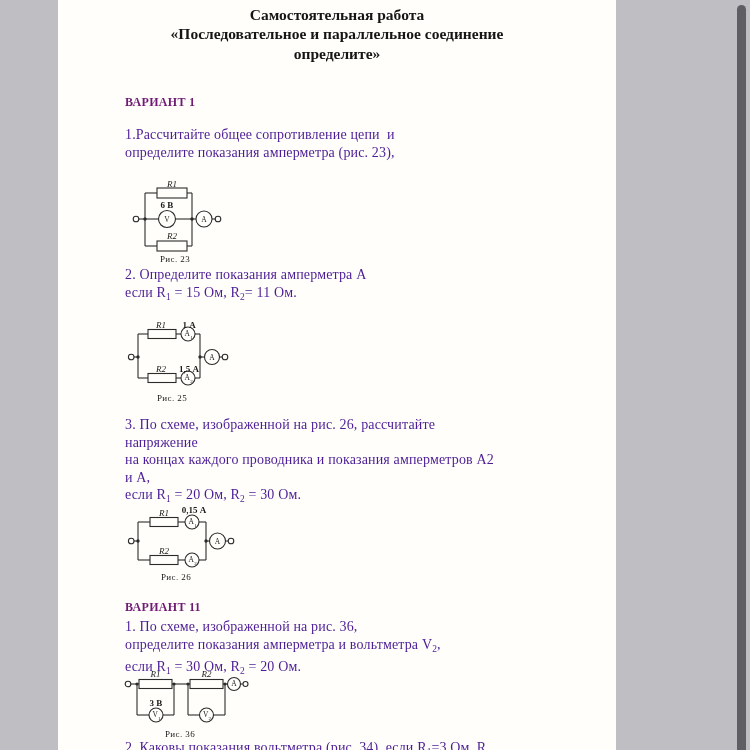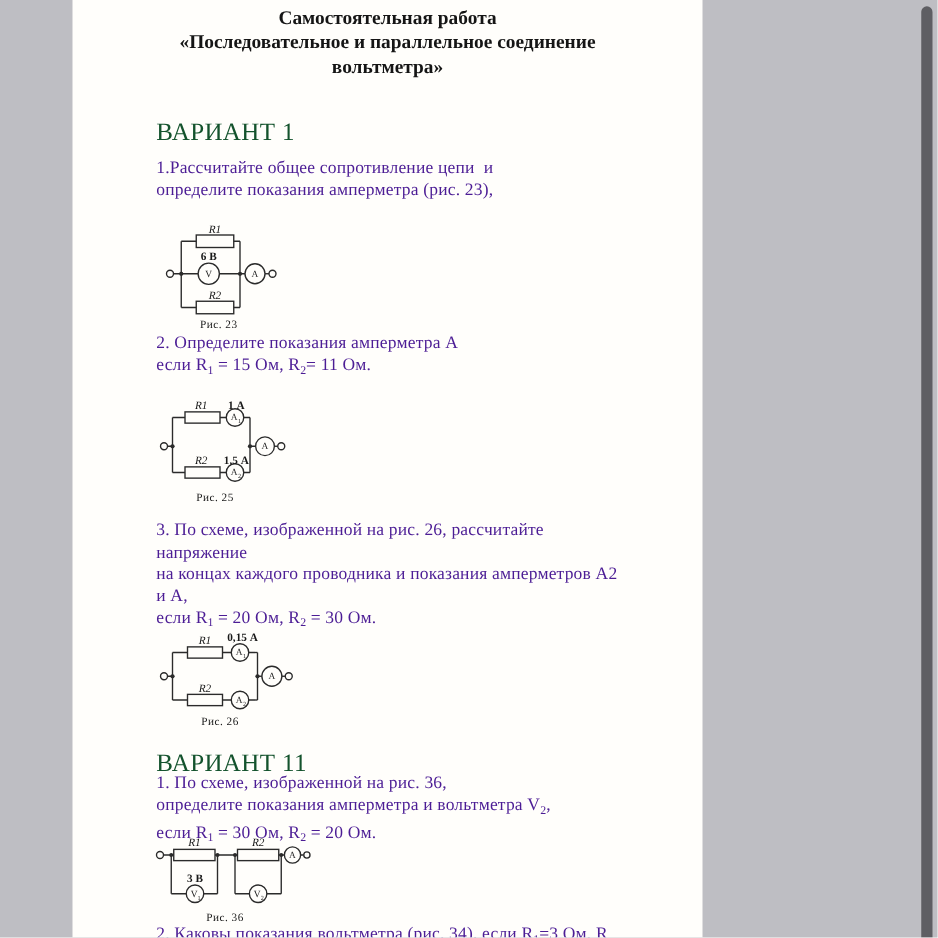--- a/index.html
+++ b/index.html
@@ -1,20 +1,20 @@
 <!DOCTYPE html>
 <html><head>
 <meta charset="utf-8">
 <style>
   html,body{margin:0;padding:0;width:750px;height:750px;overflow:hidden;}
   body{background:#bebec3;position:relative;font-family:"Liberation Serif","DejaVu Serif",serif;}
-  .paper{position:absolute;left:58px;top:0;width:504px;height:750px;background:#fffefb;overflow:hidden;}
+  .paper{position:absolute;left:58px;top:0;width:558px;height:750px;background:#fffefb;overflow:hidden;}
   .abs{position:absolute;}
   .title{left:0;right:0;top:5px;text-align:center;font-weight:bold;font-size:15.5px;line-height:19.3px;color:#151515;}
-  .vheading{left:67px;font-weight:normal;font-size:20px;letter-spacing:.3px;color:#14532d;}
+  .vheading{left:67px;font-weight:bold;font-size:12px;letter-spacing:.3px;color:#701a75;}
   .task{left:67px;font-size:14px;line-height:17.6px;letter-spacing:.15px;color:#4c1d95;width:400px;}
   .task .line{white-space:pre;}
   .sub{font-size:9.5px;vertical-align:-3px;letter-spacing:0;}
   .scroll-thumb{position:absolute;left:737px;top:5px;width:9px;height:745px;background:#5e5e63;border-radius:4.5px 4.5px 0 0;}
   svg.fig{position:absolute;overflow:visible;}
   svg.fig line, svg.fig rect, svg.fig circle{stroke:#2b2b2b;stroke-width:1.1;fill:none;}
   svg.fig circle.dot{fill:#2b2b2b;stroke:none;}
   svg.fig text{fill:#1a1a1a;text-anchor:middle;}
   .lbl-r{font:italic 9px "Liberation Serif",serif;}
   .lbl-v{font:bold 9px "Liberation Serif",serif;}
@@ -23,21 +23,21 @@
   .cap{font:9px "Liberation Serif",serif;letter-spacing:.4px;}
 </style>
 </head>
 <body>
 
 <div class="paper">
 
   <div class="abs title">
     <div>Самостоятельная работа</div>
     <div>«Последовательное и параллельное соединение</div>
-    <div>вольтметра»</div>
+    <div>определите»</div>
   </div>
 
   <div class="abs vheading" style="top:95px">ВАРИАНТ 1</div>
 
   <div class="abs task" style="top:126px">
       <div class="line"><span>1.Рассчитайте общее сопротивление цепи  и</span></div>
       <div class="line"><span>определите показания амперметра (рис. 23),</span></div>
     </div>
 
   <svg class="fig" style="left:70px;top:180px" width="96" height="84" viewBox="0 0 96 84">

